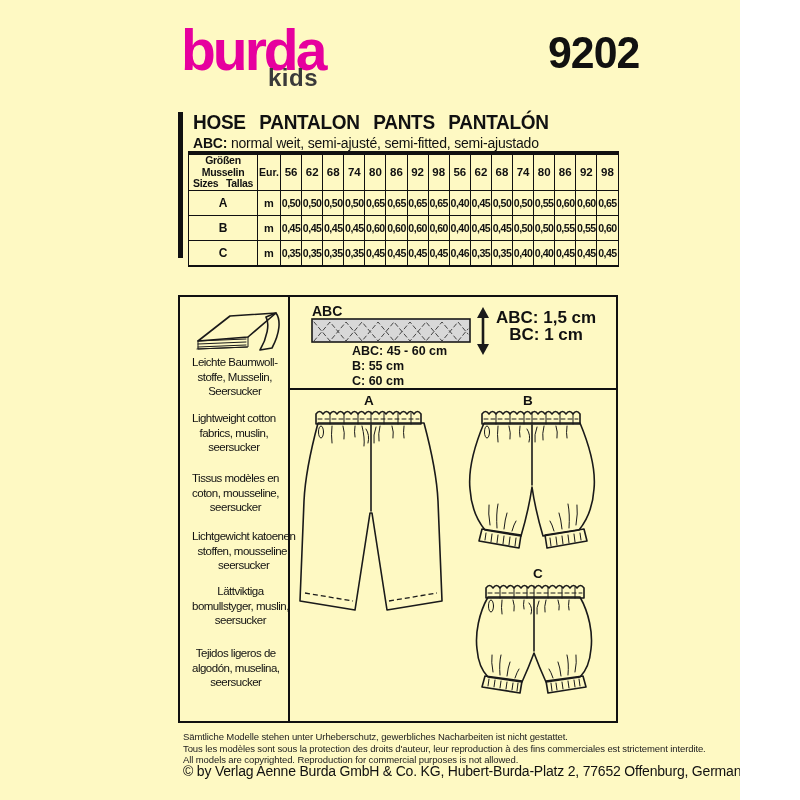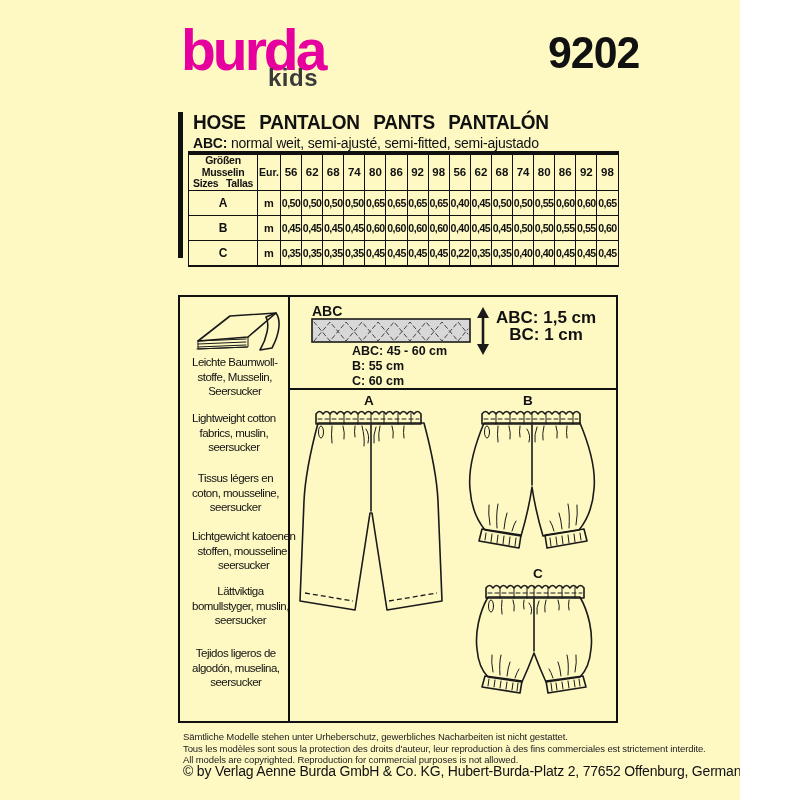--- a/index.html
+++ b/index.html
@@ -146,21 +146,21 @@
       <td class="rowlab">C</td>
       <td class="unit">m</td>
       <td class="val">0,35</td>
       <td class="val">0,35</td>
       <td class="val">0,35</td>
       <td class="val">0,35</td>
       <td class="val">0,45</td>
       <td class="val">0,45</td>
       <td class="val">0,45</td>
       <td class="val">0,45</td>
-      <td class="val">0,22</td>
+      <td class="val">0,46</td>
       <td class="val">0,35</td>
       <td class="val">0,35</td>
       <td class="val">0,40</td>
       <td class="val">0,40</td>
       <td class="val">0,45</td>
       <td class="val">0,45</td>
       <td class="val">0,45</td>
     </tr>
   </tbody>
     </table>
@@ -178,21 +178,21 @@
       <path class="stroke" d="M84,8 C89,15 88,28 80,43 L68,45 C75,33 78,19 74,12 Z" fill="#fff"></path>
       <path class="thin" d="M6,36 L6,44 L56,42 L56,32"></path>
     </svg>
 
     <div class="fab-text" style="top:58px">Leichte Baumwoll-
 stoffe, Musselin,
 Seersucker</div>
     <div class="fab-text" style="top:114px">Lightweight cotton
 fabrics, muslin,
 seersucker</div>
-    <div class="fab-text" style="top:174px">Tissus légers en
+    <div class="fab-text" style="top:174px">Tissus modèles en
 coton, mousseline,
 seersucker</div>
     <div class="fab-text" style="top:232px">Lichtgewicht katoenen
 stoffen, mousseline,
 seersucker</div>
     <div class="fab-text" style="top:287px">Lättviktiga
 bomullstyger, muslin,
 seersucker</div>
     <div class="fab-text" style="top:349px">Tejidos ligeros de
 algodón, muselina,

